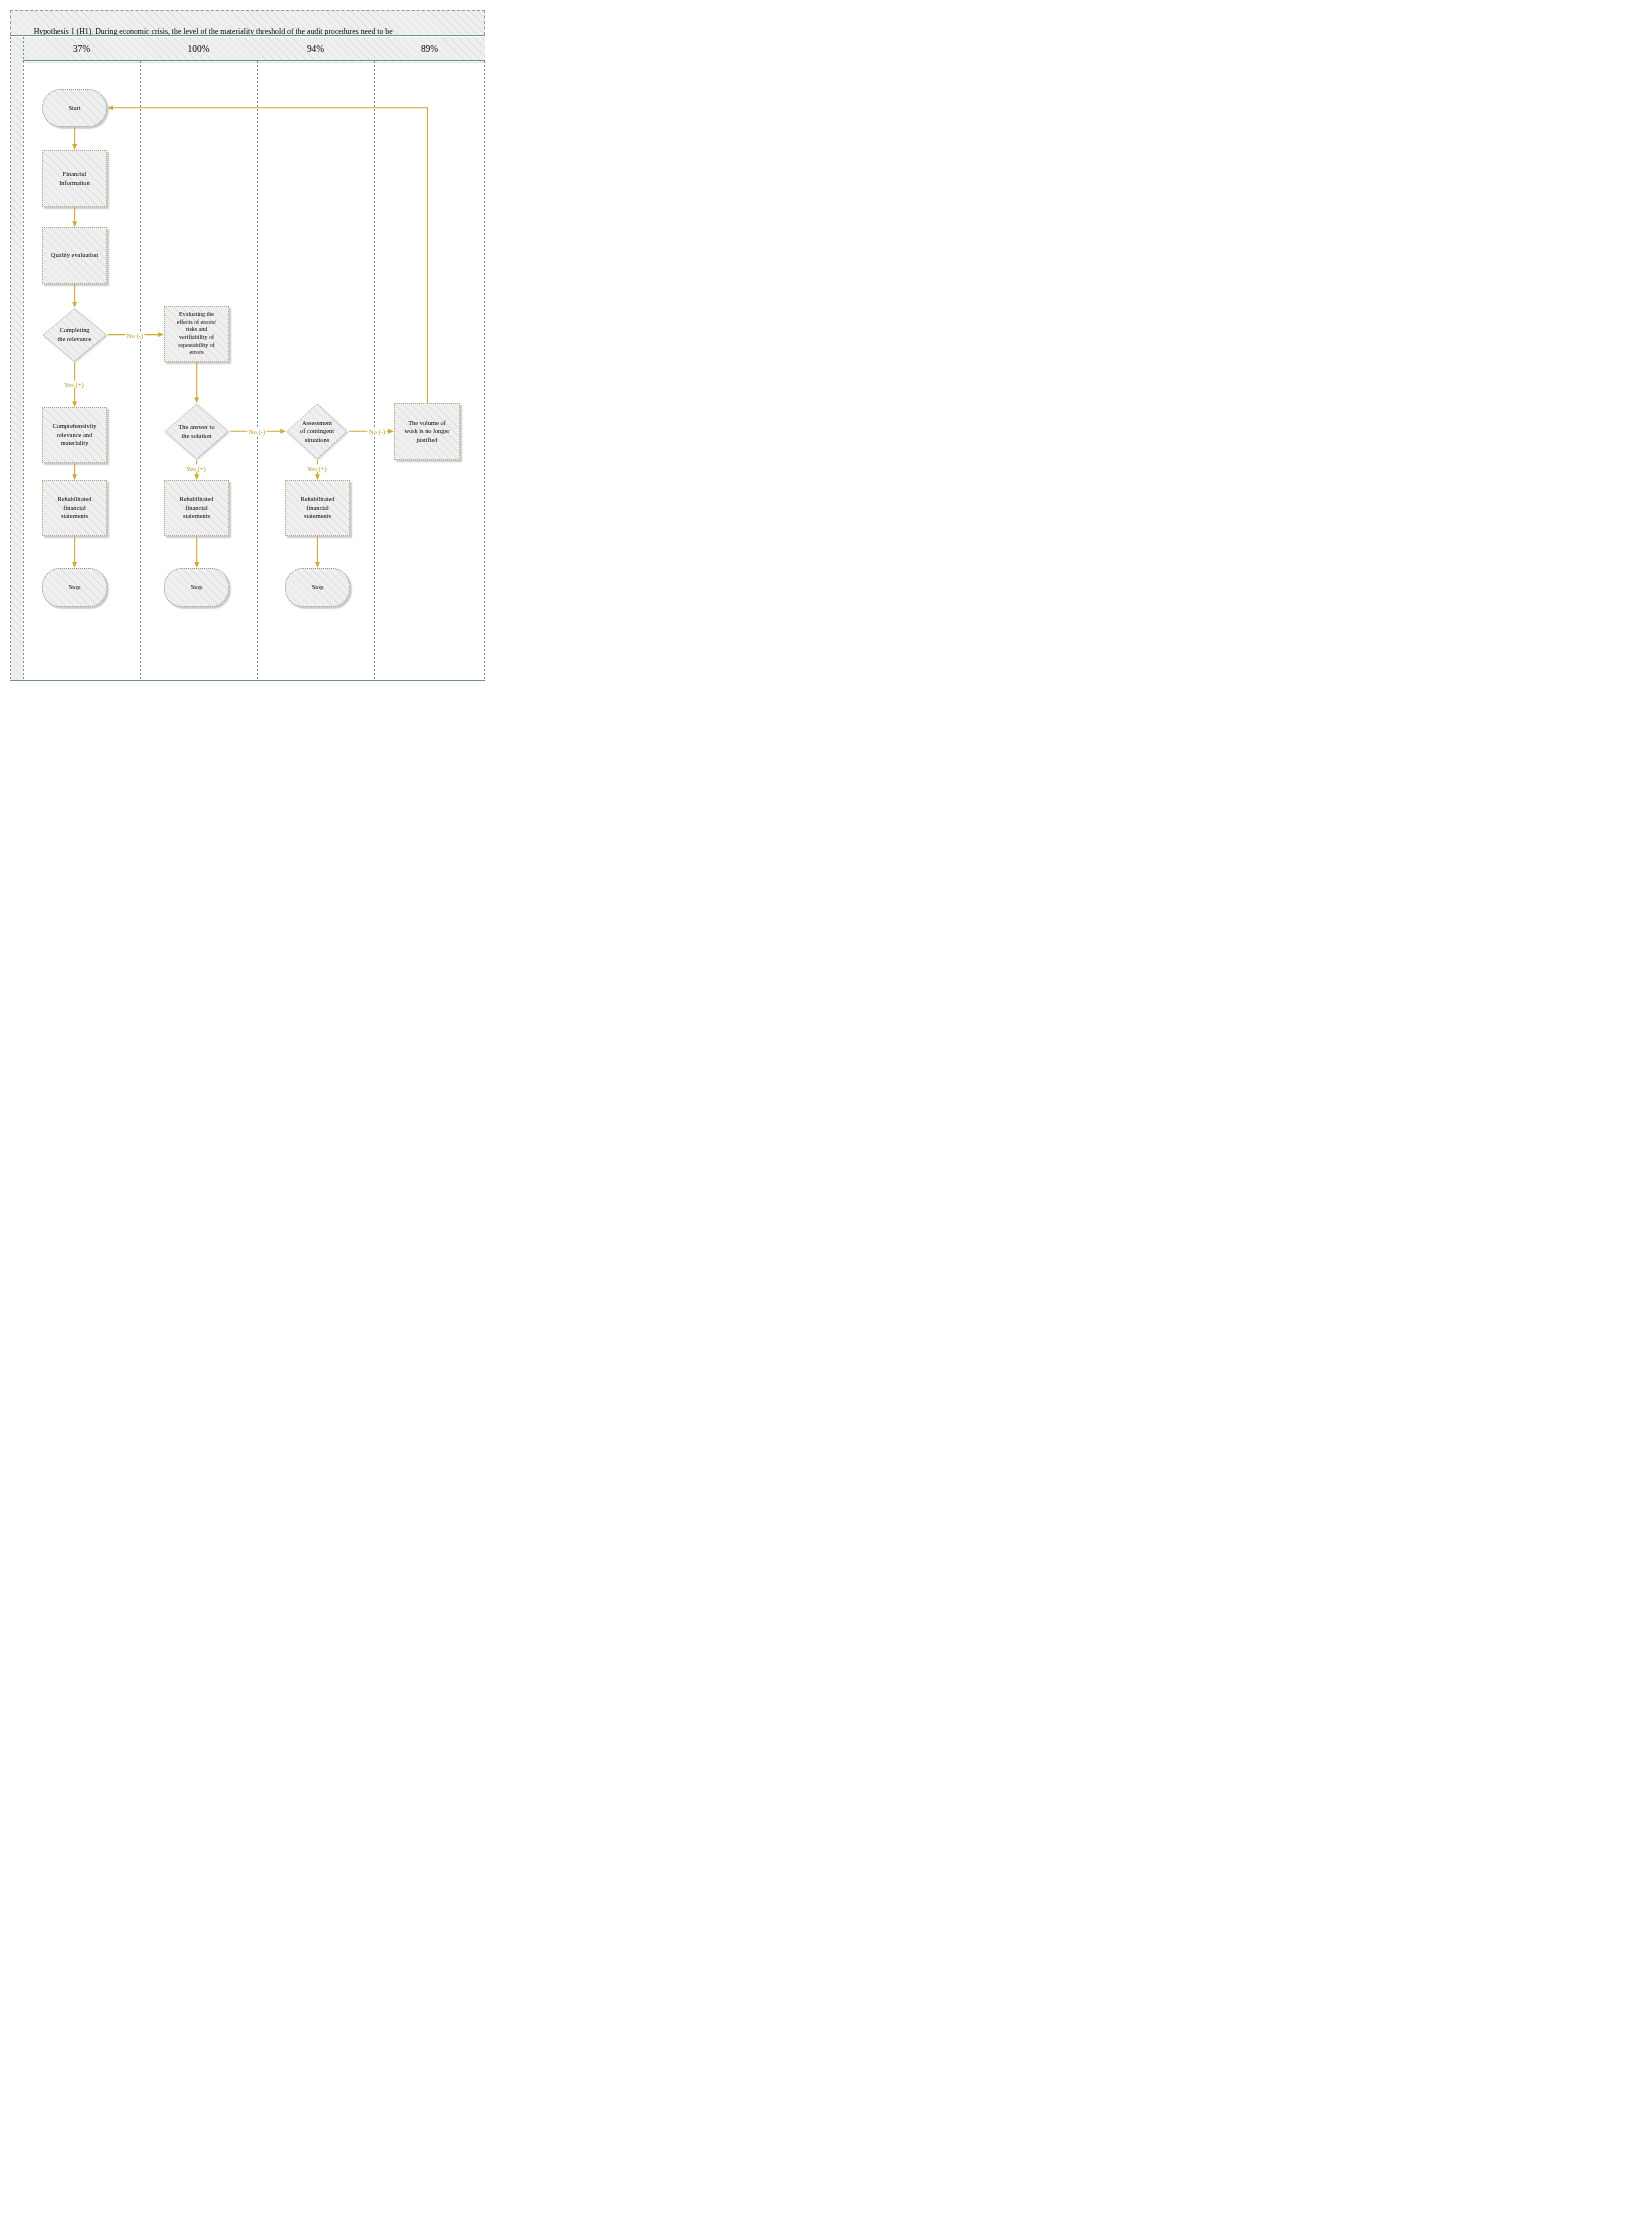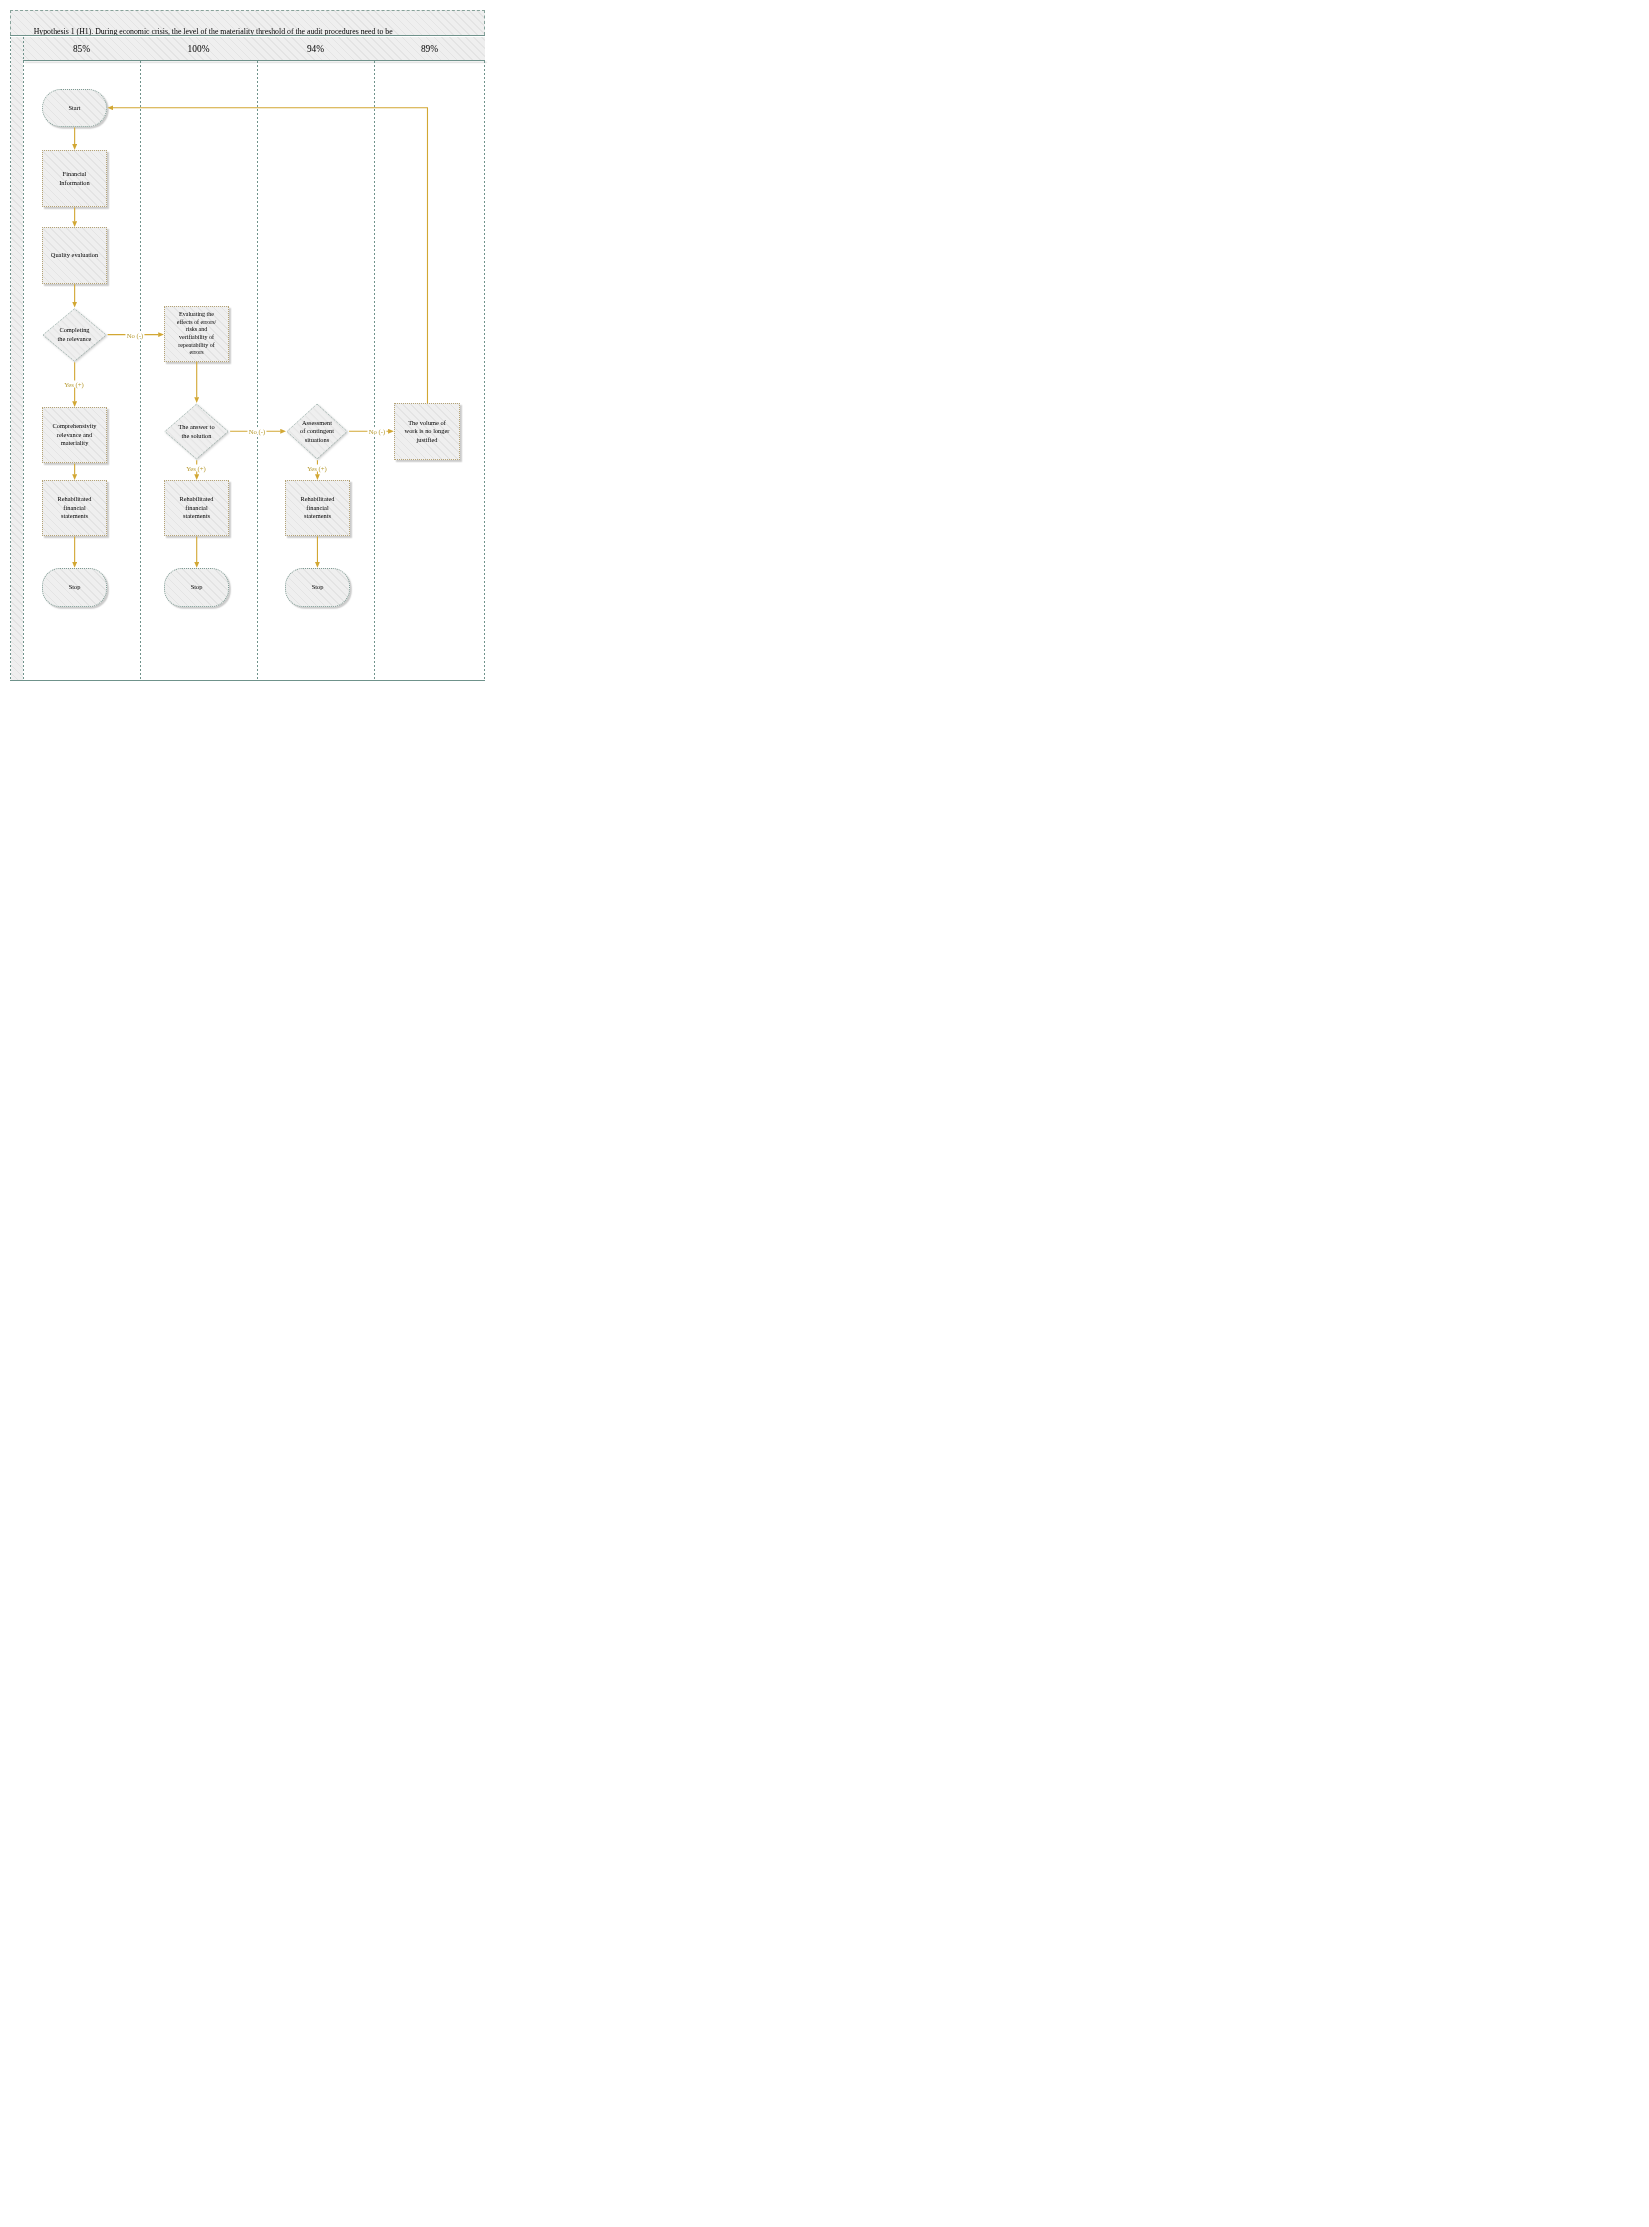--- a/index.html
+++ b/index.html
@@ -52,21 +52,21 @@
     </defs>
   </svg>
 
   <div class="title-box hatch">
     <div class="title-text">Hypothesis 1 (H1). During economic crisis, the level of the materiality threshold of the audit procedures need to be
 at least 30% in order to ensure the validity of the audit solution</div>
   </div>
   <div class="tealline" style="left:10.2px;top:35px;width:475px;"></div>
 
   <div class="hdr-band hatch">
-    <div class="hdr-cell" style="width:117px">85%</div>
+    <div class="hdr-cell" style="width:117px">37%</div>
     <div class="hdr-cell" style="width:117px">100%</div>
     <div class="hdr-cell" style="width:117px">94%</div>
     <div class="hdr-cell" style="width:111px">89%</div>
   </div>
   <div class="tealline hdr-shadow" style="left:23px;top:60px;width:462px;"></div>
 
   <div class="left-strip hatch"></div>
 
   <div class="vdash" style="left:10.2px;top:37px;height:643px;"></div>
   <div class="vdash" style="left:23px;top:37px;height:643px;"></div>

